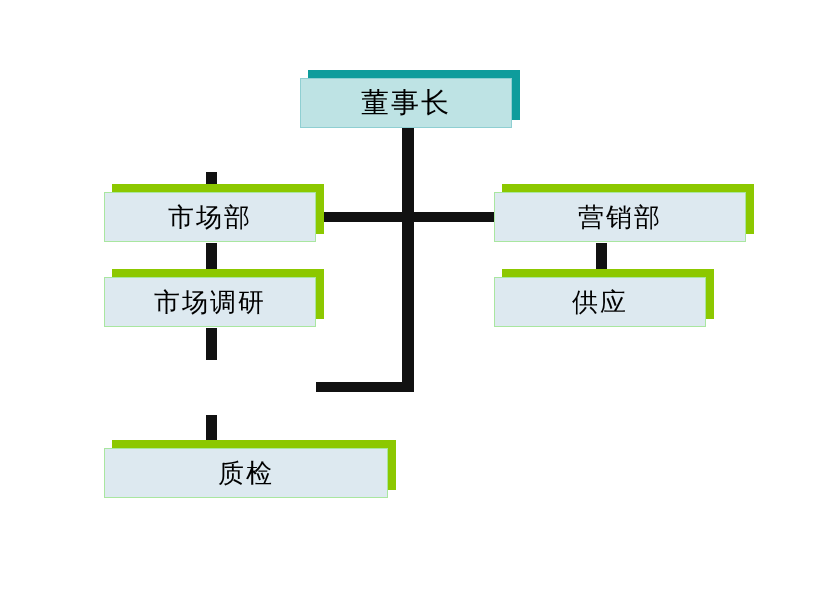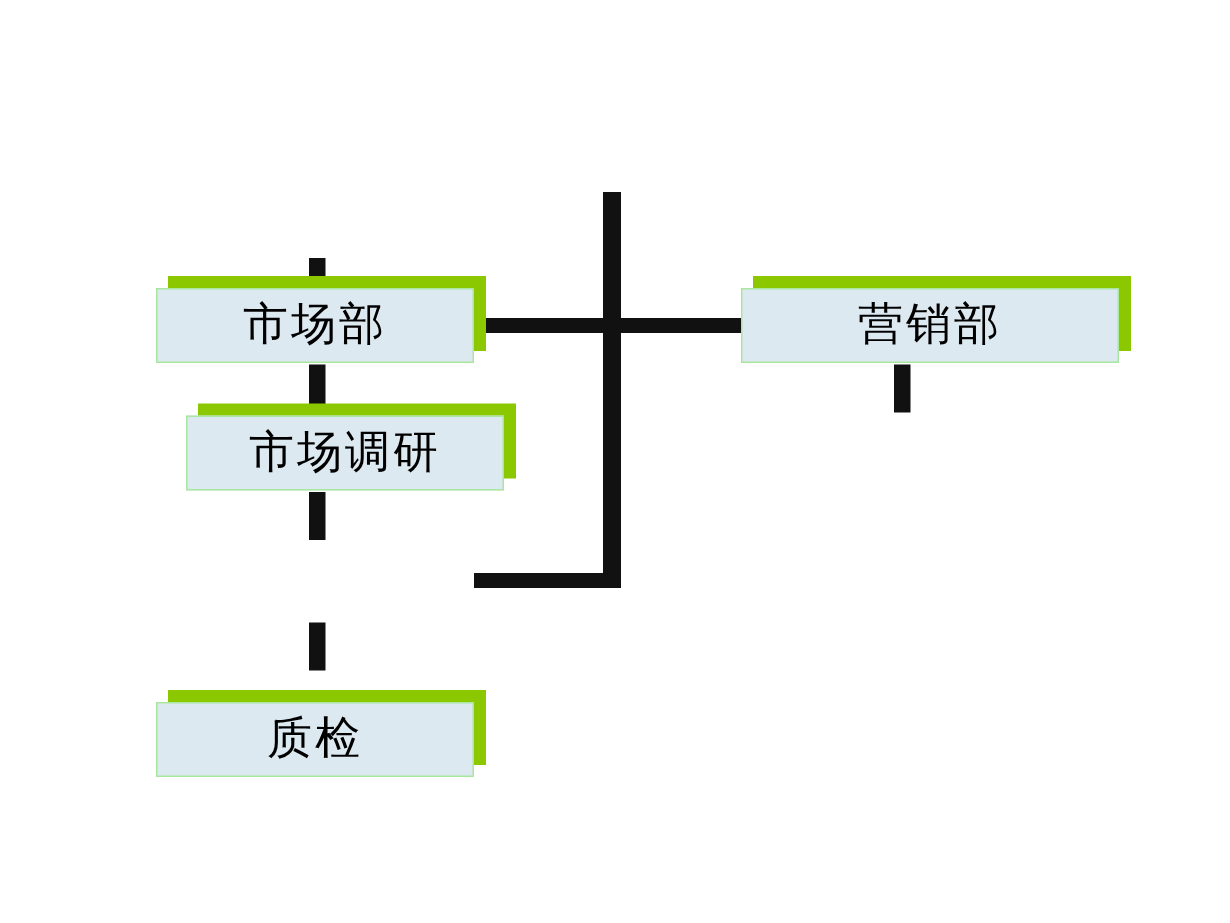--- a/index.html
+++ b/index.html
@@ -39,21 +39,21 @@
     left: 0;
     top: 0;
     width: 100%;
     height: 100%;
     box-sizing: border-box;
     display: flex;
     align-items: center;
     justify-content: center;
   }
   .node .label {
-    font-size: 30px;
+    font-size: 26px;
     line-height: 1;
     color: #000000;
     letter-spacing: 2px;
     white-space: nowrap;
     user-select: none;
   }
 
   
   .node.root .shadow { background: #0E9C9C; }
   .node.root .face {
@@ -80,44 +80,56 @@
 
   <div class="line" style="left:316px; top:382px; width:96px; height:10px;"></div>
 
   <div class="line" style="left:206px; top:172px; width:11px; height:20px;"></div>
   <div class="line" style="left:206px; top:243px; width:11px; height:32px;"></div>
   <div class="line" style="left:206px; top:328px; width:11px; height:32px;"></div>
   <div class="line" style="left:206px; top:415px; width:11px; height:32px;"></div>
 
   <div class="line" style="left:596px; top:243px; width:11px; height:32px;"></div>
 
+  <div class="node root" style="left:300px; top:78px; width:212px; height:50px;">
+    <div class="shadow"></div>
+    <div class="face">
+      <span class="label">董事长</span>
+    </div>
+  </div>
 
   <div class="node dept" style="left:104px; top:192px; width:212px; height:50px;">
     <div class="shadow"></div>
     <div class="face">
       <span class="label">市场部</span>
     </div>
   </div>
 
-  <div class="node dept" style="left:104px; top:277px; width:212px; height:50px;margin-left:20px;">
+  <div class="node dept" style="left:104px; top:277px; width:212px; height:50px;">
     <div class="shadow"></div>
     <div class="face">
       <span class="label">市场调研</span>
     </div>
   </div>
 
 
-  <div class="node dept" style="left:104px; top:468px; width:212px; height:50px;">
+  <div class="node dept" style="left:104px; top:448px; width:236px; height:50px;padding-left:48px;">
     <div class="shadow"></div>
     <div class="face">
       <span class="label">质检</span>
     </div>
   </div>
 
   <div class="node dept" style="left:494px; top:192px; width:212px; height:50px;padding-left:40px;">
     <div class="shadow"></div>
     <div class="face">
       <span class="label">营销部</span>
     </div>
   </div>
 
+  <div class="node dept" style="left:494px; top:277px; width:212px; height:50px;">
+    <div class="shadow"></div>
+    <div class="face">
+      <span class="label">供应</span>
+    </div>
+  </div>
 
 </div>
 
 </body></html>

